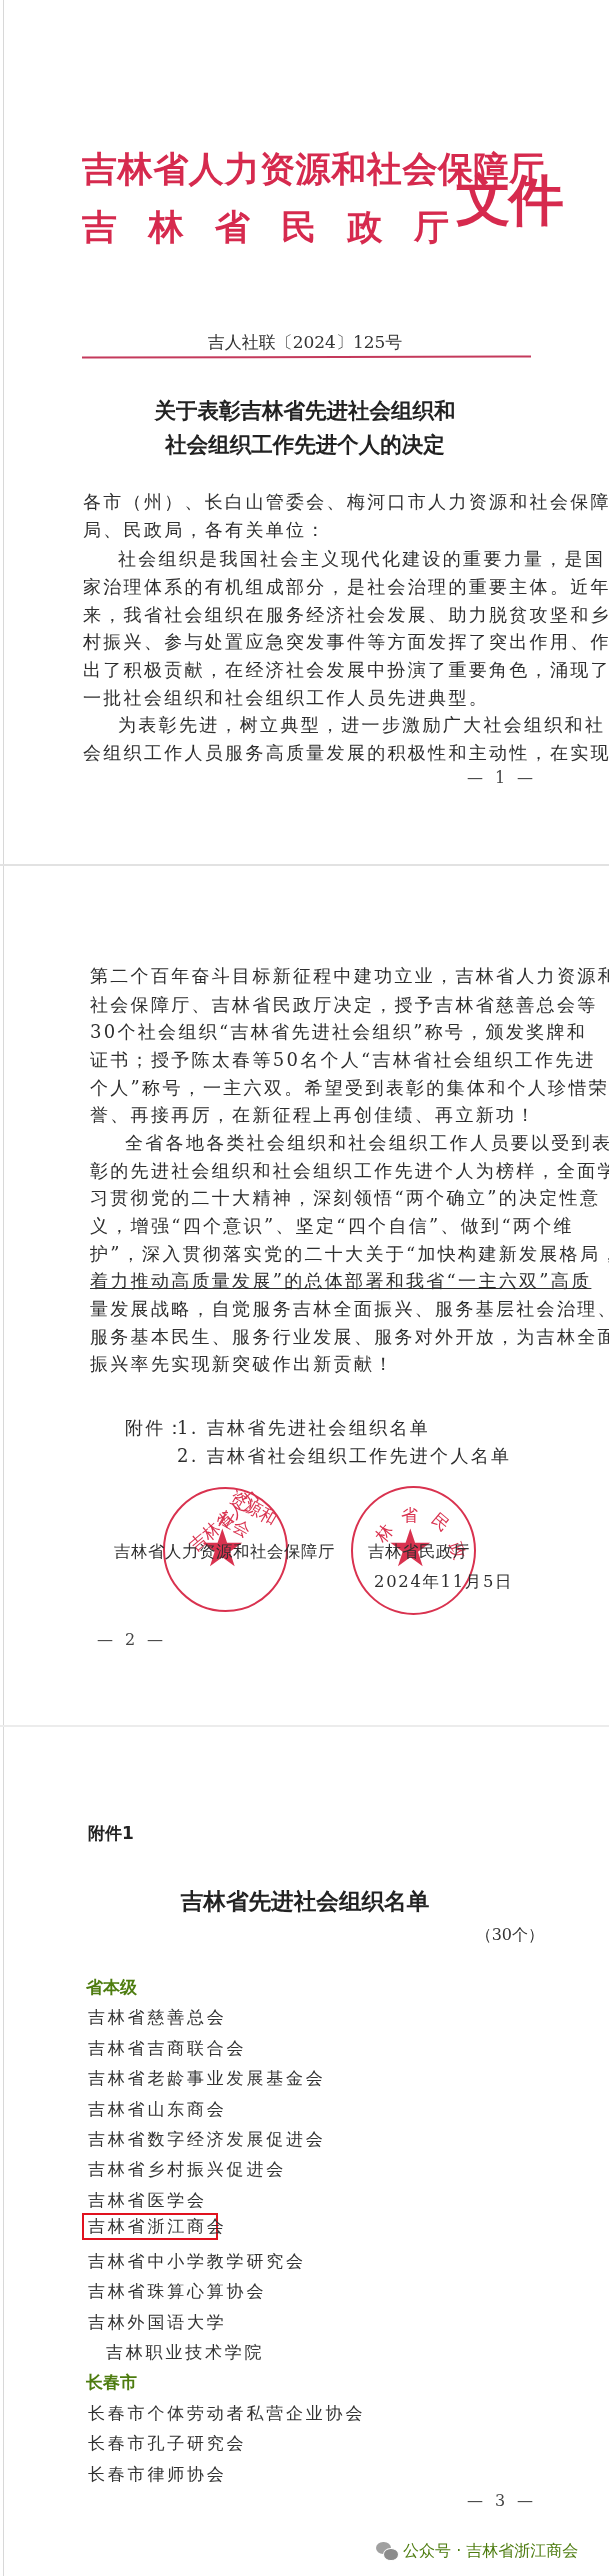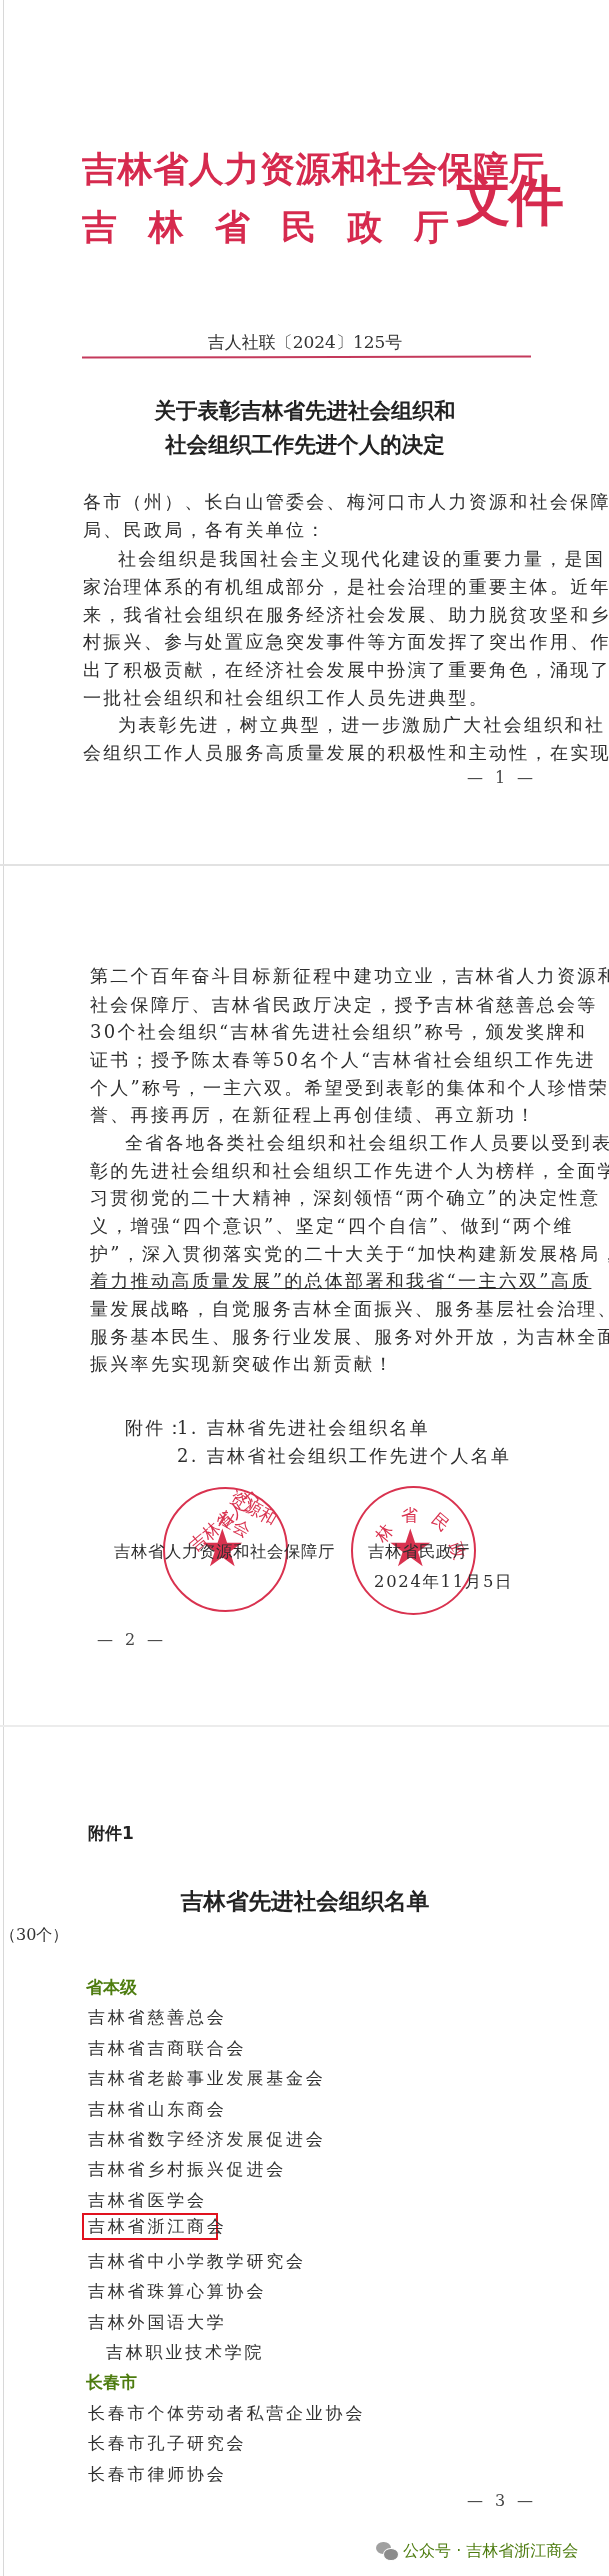--- a/index.html
+++ b/index.html
@@ -115,21 +115,21 @@
   <div class="abs pno" style="left:97px; top:764px;">— 2 —</div>
 </div>
 
 <div class="page-sep" style="top:1725px; background:#ececec;"></div>
 
 <div class="page" style="top:1727px; height:849px;">
   <div class="page-edge-left"></div>
 
   <div class="abs" style="left:88px; top:95px; font-size:17px; font-weight:bold; color:#222; font-family:'DejaVu Sans','Liberation Sans',sans-serif;">附件1</div>
   <div class="abs title" style="top:159px; font-size:22.6px;">吉林省先进社会组织名单</div>
-  <div class="abs" style="left:0; width:544px; text-align:left; top:198px; font-size:16px; color:#333;">（30个）</div>
+  <div class="abs" style="left:0; width:544px; text-align:right; top:198px; font-size:16px; color:#333;">（30个）</div>
 
   <div class="abs list-section" style="top:249px;">省本级</div>
   <div class="abs list-item" style="top:279px;">吉林省慈善总会</div>
   <div class="abs list-item" style="top:310px;">吉林省吉商联合会</div>
   <div class="abs list-item" style="top:340px;">吉林省老龄事业发展基金会</div>
   <div class="abs list-item" style="top:371px;">吉林省山东商会</div>
   <div class="abs list-item" style="top:401px;">吉林省数字经济发展促进会</div>
   <div class="abs list-item" style="top:431px;">吉林省乡村振兴促进会</div>
   <div class="abs list-item" style="top:462px;">吉林省医学会</div>
 

